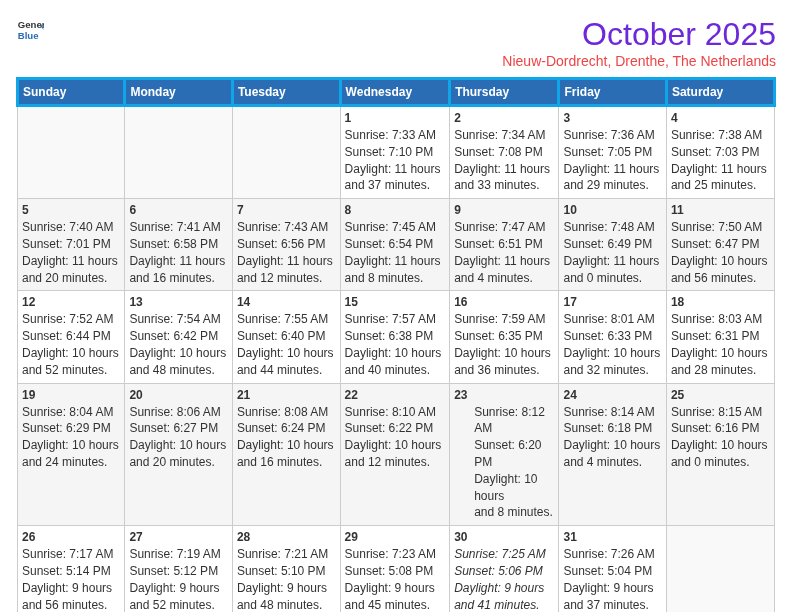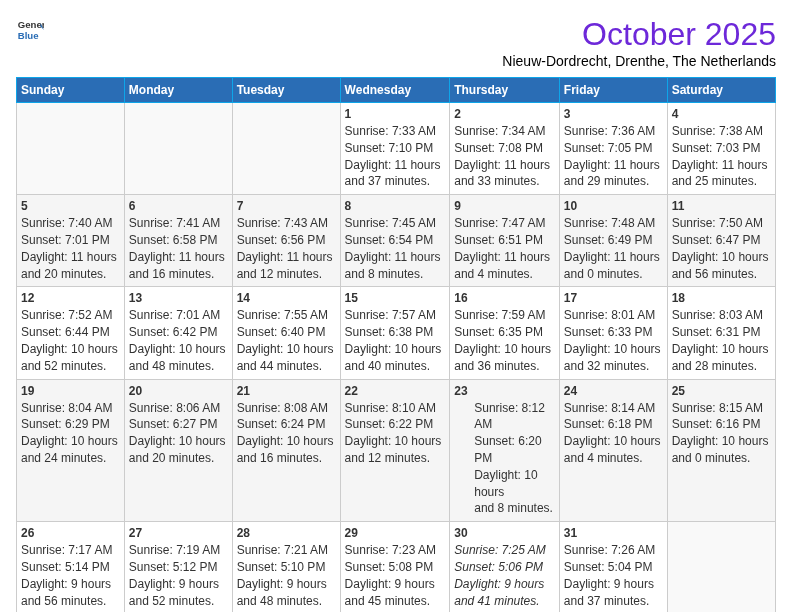--- a/index.html
+++ b/index.html
@@ -28,34 +28,34 @@
     .title-block {
       text-align: right;
     }
     .month-title {
       font-size: 32px;
       font-weight: normal;
       color: #6d28d9;
     }
     .location {
       font-size: 14px;
-      color: #000000;
+      color: #ef4444;
     }
     .calendar {
       width: 100%;
       border-collapse: collapse;
       border: 1px solid #ccc;
     }
     .calendar th {
       background: #2a6db5;
       color: #fff;
       font-size: 12px;
       padding: 5px 4px;
       text-align: left;
-      border: 1px solid #0ea5e9;
+      border: 3px solid #0ea5e9;
     }
     .calendar td {
       vertical-align: top;
       border: 1px solid #ccc;
       padding: 4px 4px;
       width: 113px;
       min-height: 80px;
       background: #fff;
       font-size: 10px;
       color: #333;
@@ -194,21 +194,21 @@
       <tr>
         <td>
           <span class="day-num">12</span>
           <div class="day-info" style="white-space: pre-line;">Sunrise: 7:52 AM
 Sunset: 6:44 PM
 Daylight: 10 hours
 and 52 minutes.</div>
         </td>
         <td>
           <span class="day-num">13</span>
-          <div class="day-info" style="white-space: pre-line;">Sunrise: 7:01 AM
+          <div class="day-info" style="white-space: pre-line;">Sunrise: 7:54 AM
 Sunset: 6:42 PM
 Daylight: 10 hours
 and 48 minutes.</div>
         </td>
         <td>
           <span class="day-num">14</span>
           <div class="day-info" style="white-space: pre-line;">Sunrise: 7:55 AM
 Sunset: 6:40 PM
 Daylight: 10 hours
 and 44 minutes.</div>

